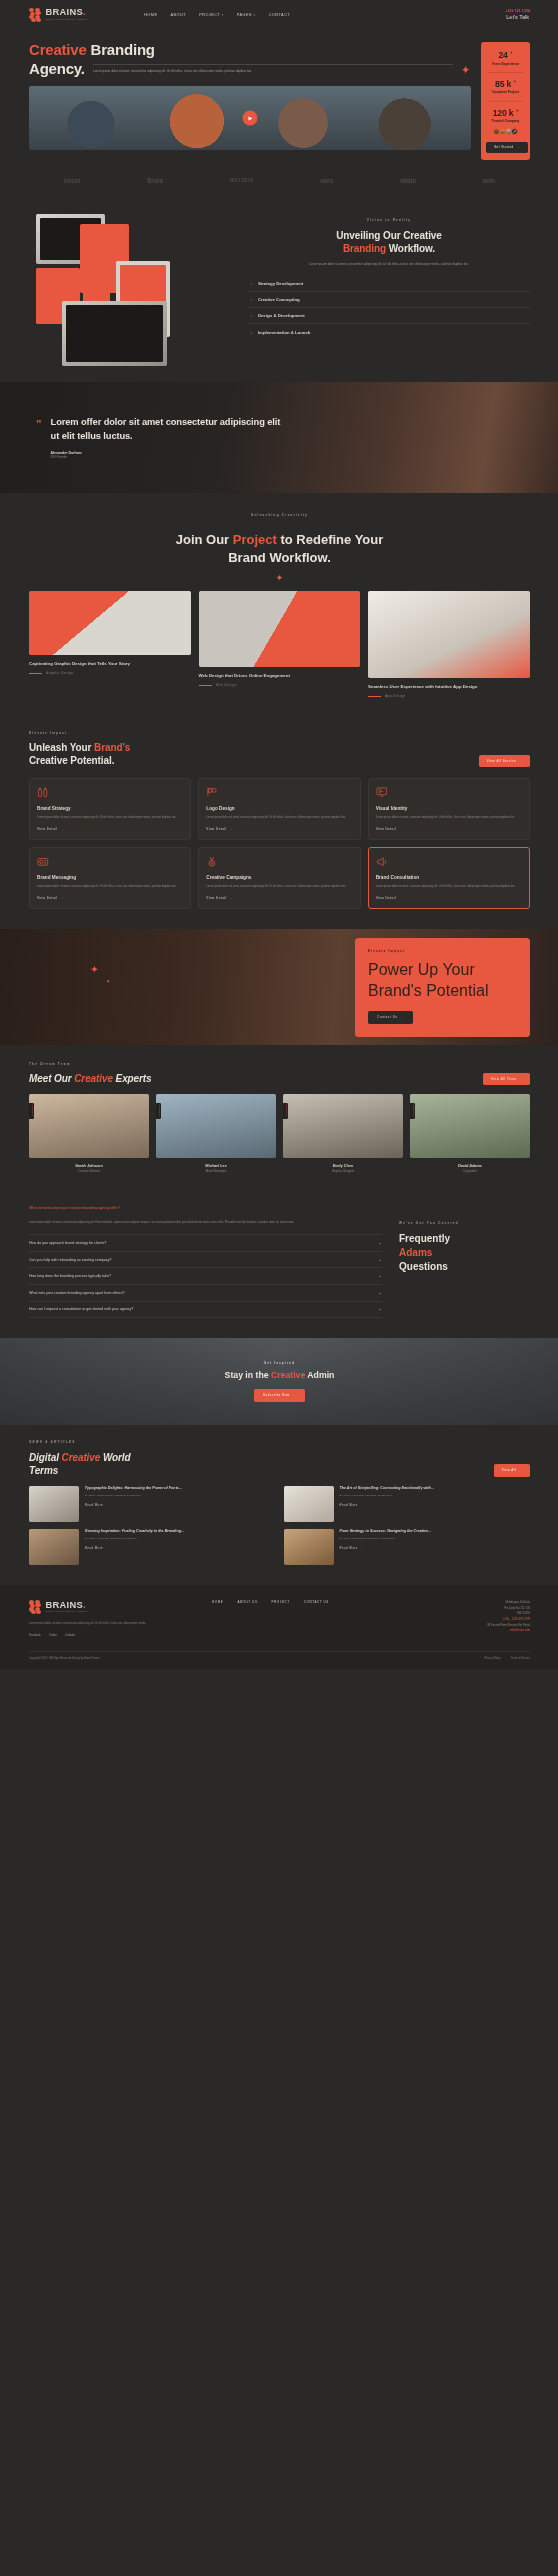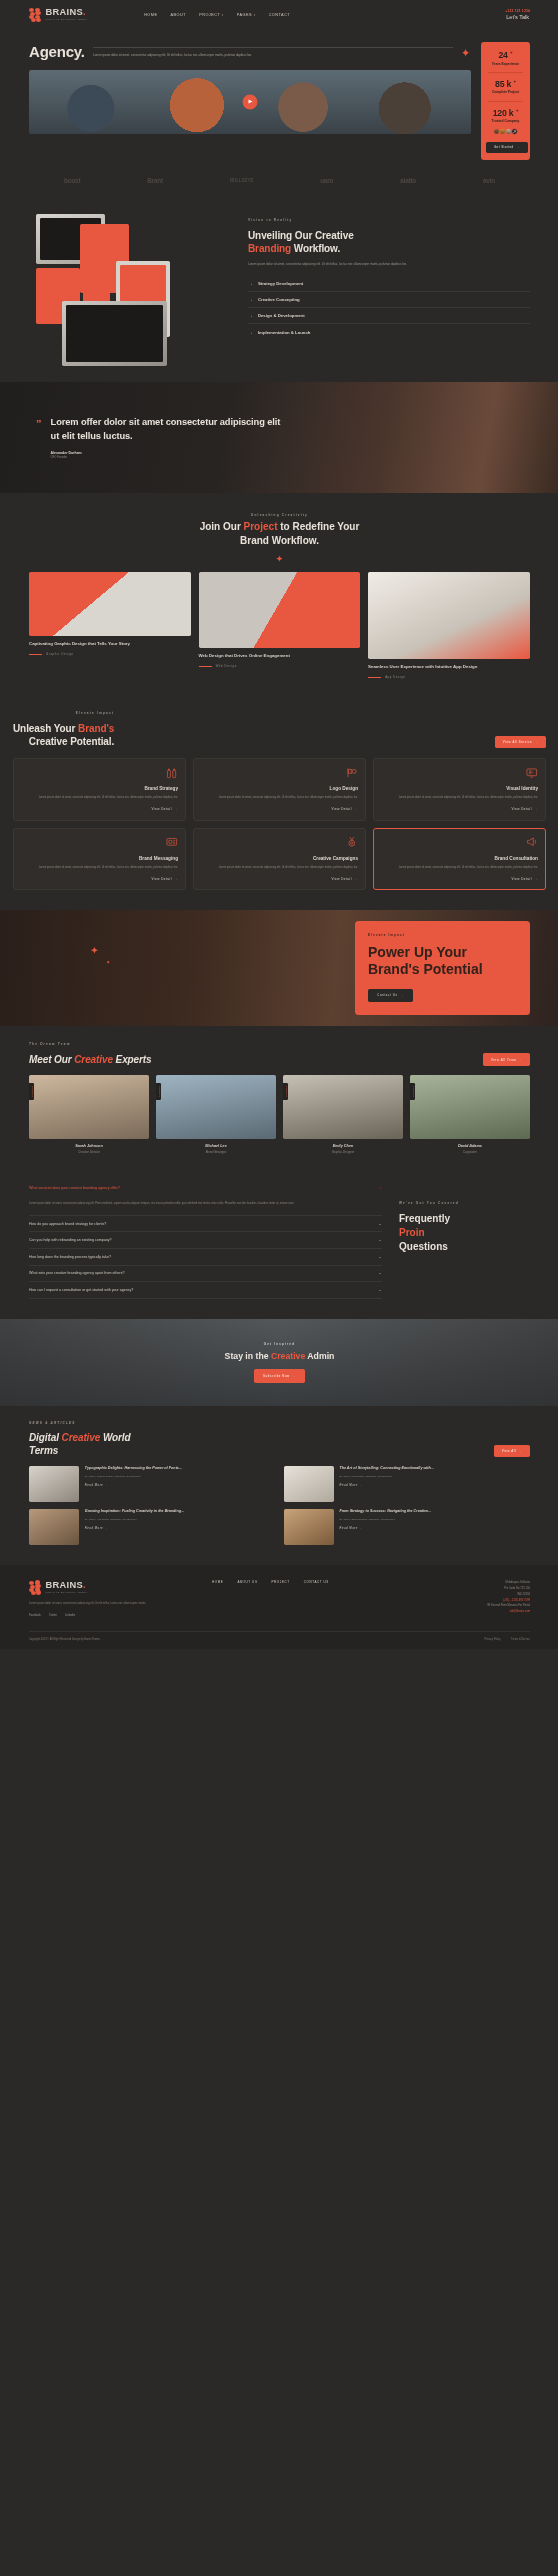--- a/index.html
+++ b/index.html
@@ -80,21 +80,21 @@
   .workflow { display:flex; padding:13px 29px 17.5px; gap:15px; }
   .wf-visual { width:204px; height:151px; position:relative; }
   .wf-box { position:absolute; border-radius:1.7px; }
   .wf-b1 { left:7px; top:0; width:69px; height:50px; background:linear-gradient(160deg,#d8d4cf,#a9a49d); }
   .wf-b2 { left:51px; top:10.5px; width:49px; height:69px; background:#e8573f; }
   .wf-b3 { left:7px; top:54px; width:44px; height:56px; background:#e8573f; }
   .wf-b4 { left:54px; top:58px; width:27px; height:34px; background:#e8573f; }
   .wf-b5 { left:33px; top:87px; width:105px; height:65px; background:linear-gradient(150deg,#cfcac4,#918c86); }
   .wf-b6 { left:87px; top:47px; width:54px; height:76px; background:#d6d2cc; }
   .wf-screen { position:absolute; inset:4.1px; background:#1b1a19; border-radius:1.2px; }
-  .wf-text { flex:1; padding-top:4.7px; }
+  .wf-text { flex:1; padding-top:4.7px;text-align:center; }
   .eyebrow { font-size:3.1px; letter-spacing:1.2px; color:#9e978e; font-weight:bold; }
   .h2 { font-size:10px; font-weight:bold; line-height:1.3; margin-top:6.4px; letter-spacing:-0.1px; }
   .h2 .accent { color:#e8573f; }
   .para { font-size:3px; line-height:2.0; color:#9a938a; margin-top:6.4px; }
   .wf-list { margin-top:8.2px; }
   .wf-item { display:flex; align-items:center; gap:5.2px; padding:5.2px 0; border-bottom:0.6px solid #3a3734; font-size:4.3px; font-weight:bold; color:#d6d0c7; }
   .wf-item:last-child { border-bottom:none; }
   .arrow { color:#e8dfd4; font-size:4.7px; }
 
   
@@ -103,57 +103,57 @@
     background:linear-gradient(100deg,#211f1e 0%,#272422 40%,#4a352c 68%,#6a4a3a 86%,#3a2a22 100%);
     overflow:hidden;
   }
   .quote-mark { color:#e8573f; font-size:11px; font-weight:bold; position:absolute; left:36px; top:36px; }
   .quote-txt { font-size:9.3px; line-height:1.45; font-weight:bold; letter-spacing:-0.1px; padding-left:14.6px; max-width:250px; }
   .quote-name { font-size:3.5px; font-weight:bold; color:#ddd6cd; margin:8.2px 0 0 14.6px; }
   .quote-role { font-size:2.7px; color:#8e877f; margin:1.2px 0 0 14.6px; }
 
   
   .projects { padding:20px 29px 17.5px; text-align:center; }
-  .h2c { font-size:10px; font-weight:bold; line-height:1.4; margin-top:3px; }
+  .h2c { font-size:13px; font-weight:bold; line-height:1.4; margin-top:14px; }
   .h2c .accent { color:#e8573f; }
   .spark-c { color:#e8573f; font-size:9.3px; margin-top:4.7px; }
   .pgrid { display:flex; gap:7.6px; margin-top:8.2px; text-align:left; align-items:flex-start; }
   .pcard { flex:1; }
   .pthumb { border-radius:1.7px; height:61px; background:linear-gradient(150deg,#d7d3cd,#b5b0a9); }
   .pcard:nth-child(1) .pthumb { background:linear-gradient(140deg,#e8573f 0 42%, #d9d5cf 42%); height:64px; }
   .pcard:nth-child(2) .pthumb { background:linear-gradient(120deg,#c9c4bd 0 48%, #e8573f 48%); height:76px; }
   .pcard:nth-child(3) .pthumb { background:linear-gradient(155deg,#f0ece6,#c9c2b8 60%,#e8573f); height:87px; }
   .ptitle { font-size:4.4px; font-weight:bold; line-height:1.5; margin-top:5.2px; color:#d8d2c9; }
   .ptagrow { display:flex; align-items:center; gap:4.1px; margin-top:4.1px; }
   .ptagline { width:13px; height:0.6px; background:#e8573f; }
   .ptag { font-size:2.8px; letter-spacing:0.6px; color:#8e877f; }
 
   
-  .services { padding:15px 13px 20px;text-align:right; }
+  .services { padding:15px 29px 20px; }
   .srv-head { display:flex; align-items:flex-end; justify-content:space-between; }
   .btn-orange { background:#e8573f; color:#fff; border-radius:1.7px; font-size:2.8px; letter-spacing:0.6px; padding:4.1px 7.6px; white-space:nowrap; }
   .sgrid { display:grid; grid-template-columns:repeat(3,1fr); gap:7px; margin-top:10.5px; }
   .scard { border:0.6px solid #3b3834; border-radius:2.9px; padding:7.6px 7px 8.2px; background:#302d2b; }
   .scard.hl { border-color:#e8573f; }
   .sicon { width:11.6px; height:11.6px; color:#e8573f; }
   .stitle { font-size:4.7px; font-weight:bold; margin-top:5.8px; color:#ded8cf; }
   .sdesc { font-size:2.7px; line-height:2.1; color:#8d867e; margin-top:4.1px; }
   .slink { font-size:3px; letter-spacing:0.5px; color:#d8d2c9; margin-top:6.4px; }
 
   
   .ctaband {
     height:116px; padding:0 29px; display:flex; align-items:center; justify-content:flex-end;
     background:linear-gradient(95deg,#2a1f1a 0%,#3d2a20 35%,#5c4030 60%,#2e2320 100%);
     position:relative;
   }
   .cta-spark { position:absolute; left:90px; top:34px; color:#e8573f; font-size:10.5px; }
   .cta-spark2 { position:absolute; left:106px; top:49px; color:#e8573f; font-size:5.2px; }
   .cta-card { width:175px; background:#e8573f; border-radius:3.5px; padding:11.6px 13px 13px; color:#33211b; }
   .cta-eyebrow { font-size:2.9px; letter-spacing:1.2px; font-weight:bold; }
-  .cta-h { font-size:14px; font-weight:bold; line-height:1.28; margin-top:7px; }
+  .cta-h { font-size:16px; font-weight:normal; line-height:1.28; margin-top:7px; }
   .cta-btn { display:inline-block; margin-top:9.3px; background:#2b2927; color:#ded8cf; border-radius:1.7px; font-size:2.9px; letter-spacing:0.6px; padding:4.7px 9.3px; }
 
   
   .team { padding:16.3px 29px 11.6px;font-style:italic; }
   .tgrid { display:flex; gap:7px; margin-top:9.3px; }
   .tcard { flex:1; text-align:center; }
   .tphoto { height:64px; border-radius:1.7px; position:relative; overflow:hidden; }
   .t1 { background:linear-gradient(170deg,#cdb79e,#7a6a58); }
   .t2 { background:linear-gradient(170deg,#9fb4c2,#5a6a74); }
   .t3 { background:linear-gradient(170deg,#c6c0b4,#6a6458); }
@@ -239,20 +239,23 @@
     <a href="#"><span>CONTACT</span><span class="caret"></span></a>
   </div>
   <div class="cta-head">
     <div class="cta-phone">+123 121 1234</div>
     <div class="cta-talk">Let's Talk</div>
   </div>
 </div>
 
 <div class="hero">
   <div class="hero-left">
+    <div class="hero-h1">
+      <span class="accent">Creative</span><span> Branding</span>
+    </div>
     <div class="hero-sub-row">
       <div class="hero-h1b">Agency.</div>
       <div class="hero-desc-col">
         <div class="hero-rule"></div>
         <div class="hero-desc">Lorem ipsum dolor sit amet, consectetur adipiscing elit. Ut elit tellus, luctus nec ullamcorper mattis, pulvinar dapibus leo.</div>
       </div>
       <div class="spark">✦</div>
     </div>
     <div class="hero-img">
       <div class="play-btn"></div>
@@ -531,21 +534,21 @@
     </div>
     <div class="faq-q">
       <span>How can I request a consultation or get started with your agency?</span>
         <span>⌄</span>
     </div>
   </div>
   <div class="faq-side">
     <div class="eyebrow">We've Got You Covered</div>
     <div class="faq-h">
       <span>Frequently</span><br>
-      <span class="accent">Proin</span><br>
+      <span class="accent">Adams</span><br>
       <span>Questions</span>
     </div>
   </div>
 </div>
 
 <div class="news">
   <div class="news-eye">Get Inspired</div>
   <div class="news-h">
     <span>Stay in the </span><span class="accent">Creative</span><span> Admin</span>
   </div>

